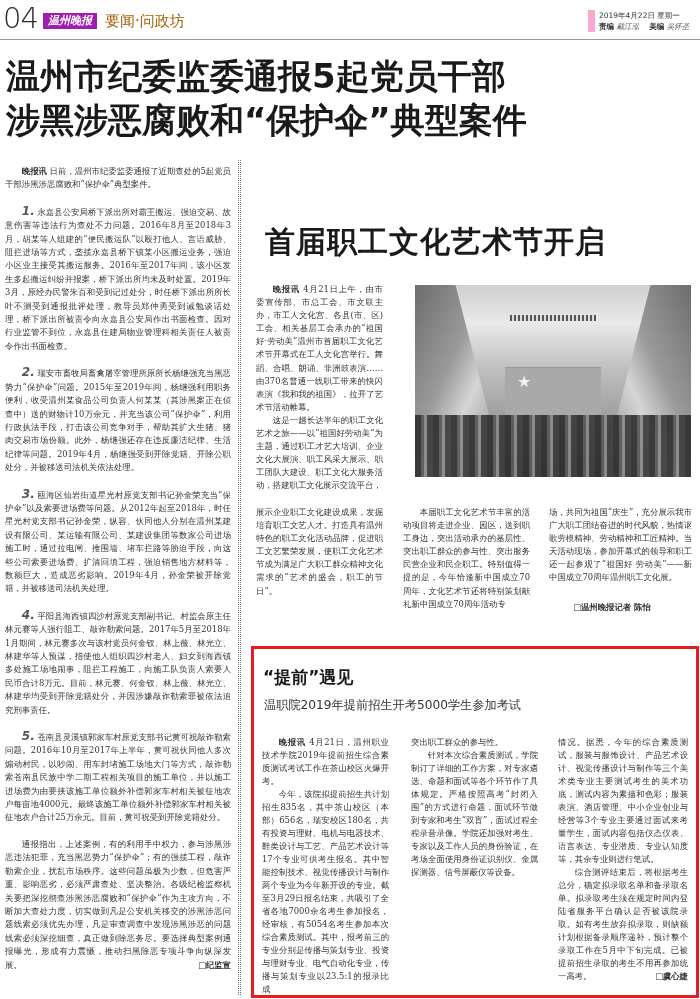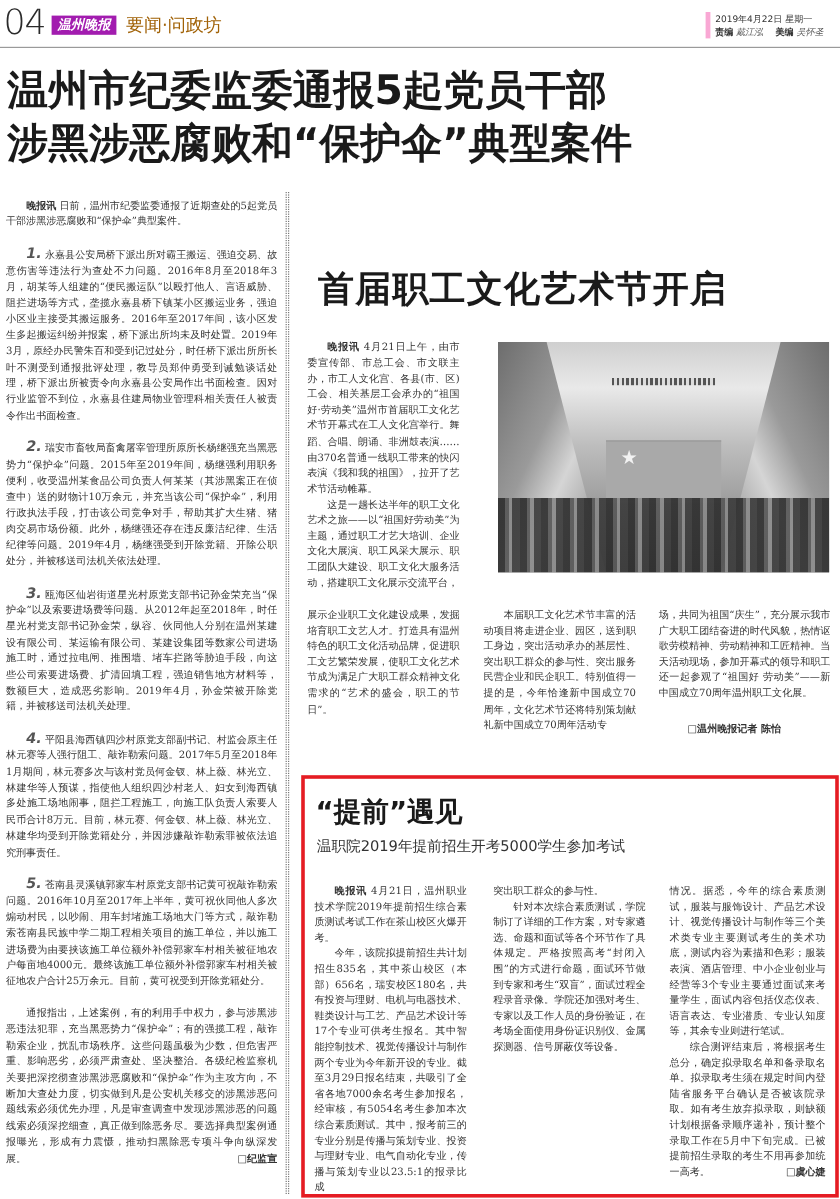--- a/index.html
+++ b/index.html
@@ -4,21 +4,21 @@
 <style>
   * { box-sizing: border-box; margin: 0; padding: 0; }
   html, body { width: 700px; height: 999px; background: #ffffff; overflow: hidden; }
   body { position: relative; font-family: "DejaVu Serif", "Liberation Serif", serif; color: #2a2a2a; }
 
   
   .page-header { position: absolute; left: 0; top: 0; width: 700px; height: 40px; border-bottom: 1.5px solid #9a9a9a; }
   .page-num { position: absolute; left: 3px; top: 3px; font-family: "DejaVu Sans", sans-serif; font-size: 29px; font-weight: 300; color: #2a2a2a; letter-spacing: -1px; line-height: 30px; }
   .masthead { position: absolute; left: 43px; top: 13px; width: 54px; height: 16px; background: #a21caf; color: #fff; font-family: "DejaVu Serif", serif; font-style: italic; font-weight: bold; font-size: 11px; line-height: 16px; text-align: center; letter-spacing: 0px; }
   .section-name { position: absolute; left: 105px; top: 10px; font-family: "DejaVu Sans", sans-serif; font-size: 15px; color: #a16207; line-height: 22px; }
-  .header-meta { position: absolute; left: 588px; top: 10px; border-left: 4px solid #f9a8d4; padding-left: 4px; font-family: "DejaVu Sans", sans-serif; font-size: 7.5px; line-height: 11px; color: #333; }
+  .header-meta { position: absolute; left: 588px; top: 10px; border-left: 7px solid #f9a8d4; padding-left: 4px; font-family: "DejaVu Sans", sans-serif; font-size: 7.5px; line-height: 11px; color: #333; }
   .header-meta .lbl { font-weight: bold; }
   .header-meta .sig { font-family: "DejaVu Serif", serif; font-style: italic; color: #555; margin-right: 8px; margin-top: 20px; }
 
   
   .main-headline { position: absolute; left: 6px; top: 54px; width: 690px; font-family: "DejaVu Sans", sans-serif; font-weight: bold; font-size: 34px; line-height: 44px; color: #1a1a1a; letter-spacing: 0px; }
 
   
   .left-col { position: absolute; left: 5px; top: 165px; width: 226px; font-size: 8.4px; line-height: 13.4px; color: #333; text-align: justify; }
   .left-col p { text-indent: 2em; margin-bottom: 13px; }
   .left-col p.tight { margin-bottom: 0; }
@@ -41,21 +41,21 @@
   .fest-bottom { position: absolute; left: 256px; top: 506px; width: 436px; font-size: 8.4px; line-height: 13.1px; color: #333; }
   .fest-bcol { position: absolute; top: 0; width: 127px; text-align: justify; }
   .fest-bcol p { text-indent: 2em; }
   .fest-bcol.c1 { left: 0; }
   .fest-bcol.c2 { left: 147px; }
   .fest-bcol.c3 { left: 293px; width: 143px; }
   .fest-byline { position: absolute; left: 573px; top: 602px; font-family: "DejaVu Sans", sans-serif; font-weight: bold; font-size: 8.4px; color: #333; }
 
   
   .box { position: absolute; left: 251px; top: 646px; width: 448px; height: 352px; border: 3px solid #e51c23; }
-  .box-title { position: absolute; left: 263px; top: 660px; font-family: "DejaVu Sans", sans-serif; font-weight: bold; font-size: 23px; line-height: 34px; color: #1a1a1a; }
+  .box-title { position: absolute; left: 263px; top: 660px; font-family: "DejaVu Sans", sans-serif; font-weight: bold; font-size: 17px; line-height: 34px; color: #1a1a1a; }
   .box-subtitle { position: absolute; left: 264px; top: 697px; font-family: "DejaVu Sans", sans-serif; font-size: 12.2px; line-height: 16px; color: #333; }
   .box-col { position: absolute; top: 736px; width: 127px; font-size: 8.4px; line-height: 13px; color: #333; text-align: justify; }
   .box-col p { text-indent: 2em; }
   .box-col p.noindent { text-indent: 0; }
   .box-col.c1 { left: 262px; }
   .box-col.c2 { left: 411px; }
   .box-col.c3 { left: 558px; width: 130px; }
   .lead-b { font-weight: bold; }
 </style>
 </head>

